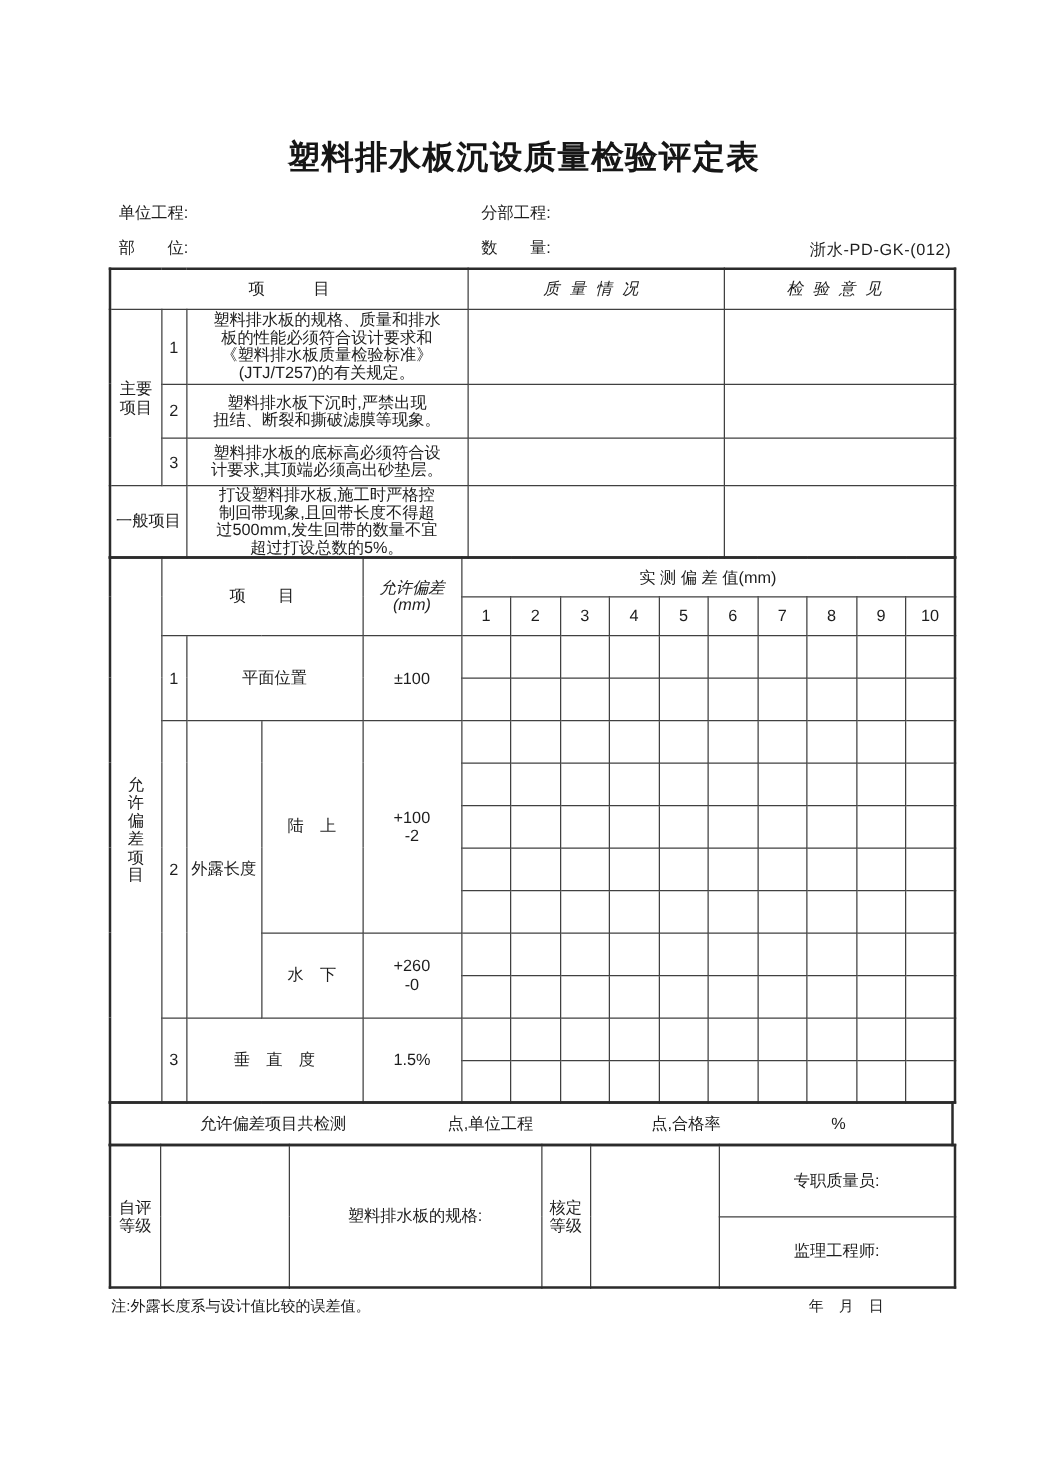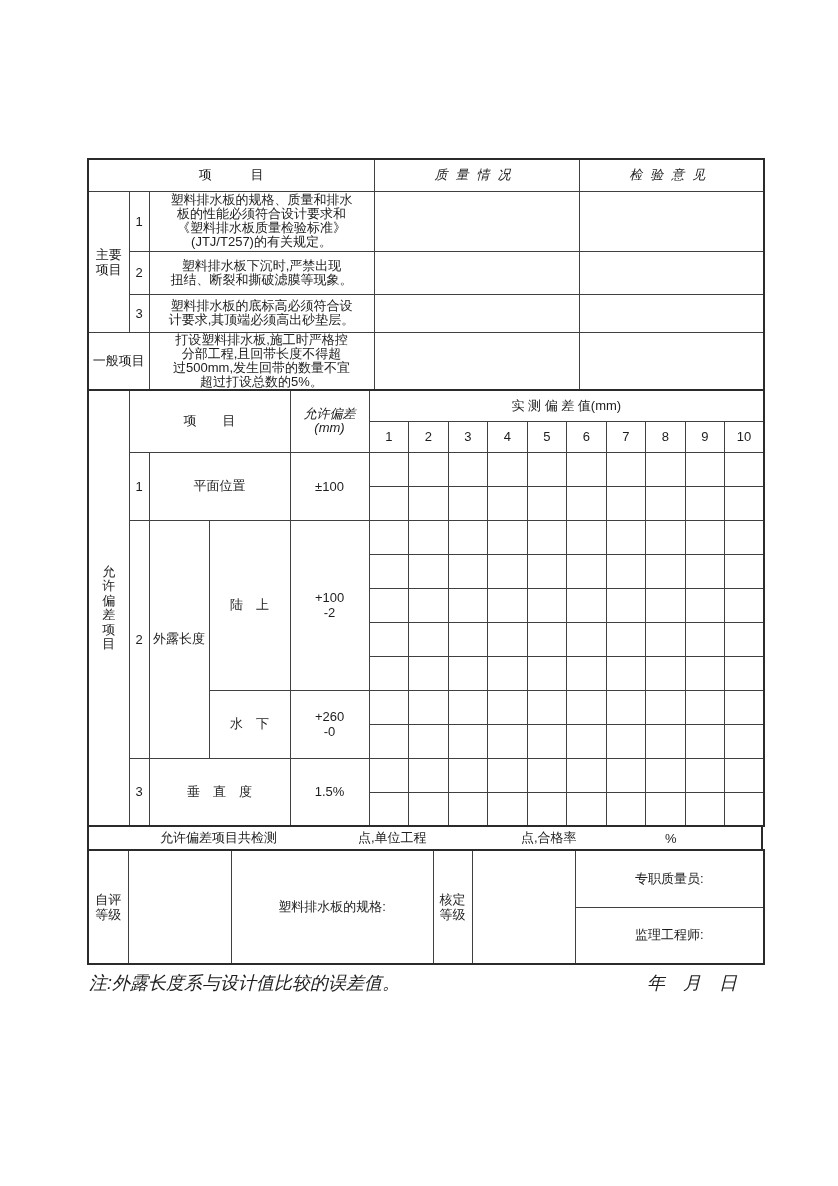--- a/index.html
+++ b/index.html
@@ -27,32 +27,42 @@
   .txt  { text-align:left; padding:3px 4px 2px 7px; line-height:14px; white-space:pre-line; }
   .vlab { white-space:pre-line; line-height:15px;margin-top:28px; }
   .vlab6 { white-space:pre-line; line-height:14.5px; }
   .ls   { letter-spacing:8px; padding-left:8px;font-style:italic; }
   .hd2  { white-space:pre-line; line-height:14px; font-size:12.5px;font-style:italic; }
   .sum  { position:relative; text-align:left; }
   .sum span { position:absolute; top:50%; transform:translateY(-50%); white-space:nowrap; }
   .s1 { left:71px; } .s2 { left:269px; } .s3 { left:432px; } .s4 { left:576px; }
   .tech { text-align:left; vertical-align:top; padding:8px 4px 0 10px; }
   .sig  { text-align:left; vertical-align:top; padding:11px 4px 0 12px; }
-  .note-row { position:relative; height:20px; margin-top:6px; font-size:18px;font-style:italic; }
+  .note-row { position:relative; height:20px; margin-top:6px; font-size:12px; }
   .note { position:absolute; left:2px; }
   .date { position:absolute; left:560px; }
 </style>
 </head>
 <body>
 
 <div class="page">
 
+  <div class="title">塑料排水板沉设质量检验评定表</div>
 
   <div class="wrap">
 
+    <div class="info-row">
+      <span class="f1">单位工程:</span>
+      <span class="f2">分部工程:</span>
+    </div>
+    <div class="info-row">
+      <span class="f1">部　　位:</span>
+      <span class="f2">数　　量:</span>
+      <span class="code">浙水-PD-GK-(012)</span>
+    </div>
 
     <table class="tbl">
       <colgroup>
           <col style="width:41px">
           <col style="width:20px">
           <col style="width:225px">
           <col style="width:205px">
           <col style="width:185px">
         </colgroup>
       <tbody>
@@ -82,21 +92,21 @@
       <tr style="height:38px">
         <td>3</td>
         <td class="txt">塑料排水板的底标高必须符合设
 计要求,其顶端必须高出砂垫层。</td>
         <td></td>
         <td></td>
       </tr>
       <tr style="height:58px">
         <td colspan="2">一般项目</td>
         <td class="txt">打设塑料排水板,施工时严格控
-分部工程,且回带长度不得超
+制回带现象,且回带长度不得超
 过500mm,发生回带的数量不宜
 超过打设总数的5%。</td>
         <td></td>
         <td></td>
       </tr>
     </tbody>
       </table>
 
     <table class="tbl">
       <colgroup>
@@ -289,21 +299,21 @@
             <td></td>
             <td></td>
             <td></td>
             <td></td>
           </tr>
     </tbody>
       </table>
 
     <table class="tbl">
       <tbody>
-          <tr style="height:24px">
+          <tr style="height:34px">
         <td class="sum">
           <span class="s1">允许偏差项目共检测</span>
           <span class="s2">点,单位工程</span>
           <span class="s3">点,合格率</span>
           <span class="s4">%</span>
         </td>
       </tr>
     </tbody>
       </table>
 

